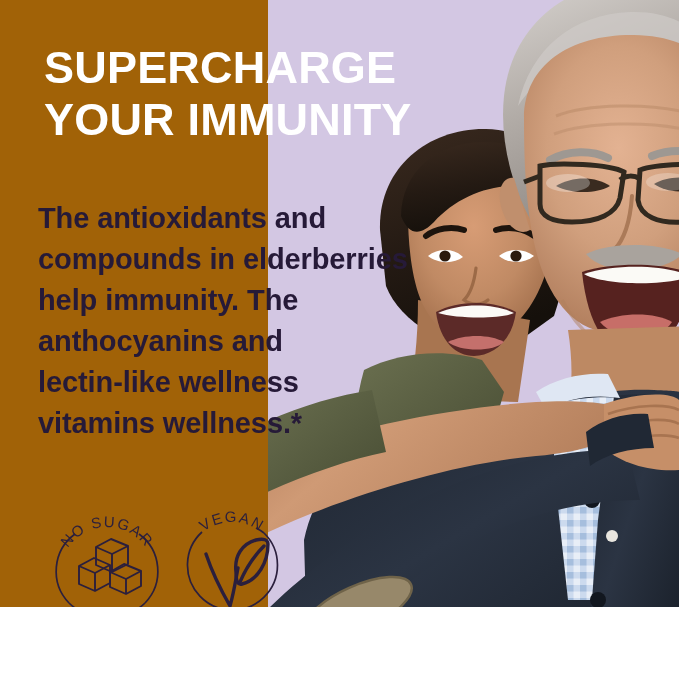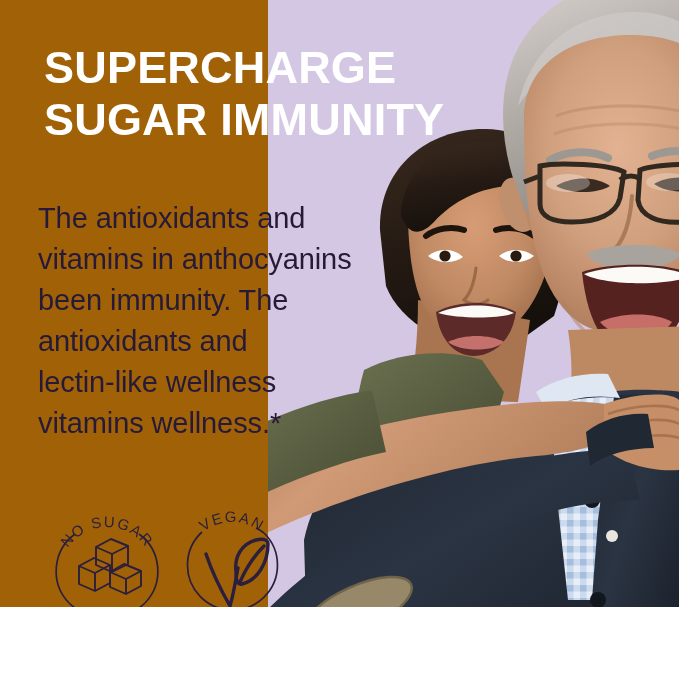--- a/index.html
+++ b/index.html
@@ -51,21 +51,21 @@
     position: absolute;
     left: 38px;
     top: 198px;
     width: 300px;
     color: #261a38;
     font-size: 29px;
     line-height: 41px;
     letter-spacing: -0.1px;
     z-index: 5;
   }
-  .body-line { display: block; white-space: nowrap; }
+  .body-line { display: block; white-space: nowrap; font-weight: bold; }
 
   
   .badges {
     position: absolute;
     left: 38px;
     top: 502px;
     width: 260px;
     height: 145px;
     z-index: 6;
   }
@@ -237,28 +237,28 @@
         <path d="M344 428 C372 418 402 418 411 424" stroke="#a87450" stroke-width="2.6" fill="none"></path>
         <path d="M350 442 C376 434 402 434 411 438" stroke="#a87450" stroke-width="2.6" fill="none"></path>
 
         <path d="M318 432 C336 418 360 412 380 414 L386 448 C362 448 338 454 322 466 Z" fill="#202834"></path>
       </g>
     </svg>
   </div>
 
   <div class="headline">
     <span class="headline-line">SUPERCHARGE</span>
-    <span class="headline-line">SUGAR IMMUNITY</span>
+    <span class="headline-line">YOUR IMMUNITY</span>
   </div>
 
   <div class="bodycopy">
     <span class="body-line">The antioxidants and</span>
-    <span class="body-line">vitamins in anthocyanins</span>
-    <span class="body-line">been immunity. The</span>
-    <span class="body-line">antioxidants and</span>
+    <span class="body-line">compounds in elderberries</span>
+    <span class="body-line">help immunity. The</span>
+    <span class="body-line">anthocyanins and</span>
     <span class="body-line">lectin-like wellness</span>
     <span class="body-line">vitamins wellness.*</span>
   </div>
 
   <div class="badges">
 
     <div class="badge badge-nosugar">
       <svg width="118" height="132" viewBox="0 0 118 132" xmlns="http://www.w3.org/2000/svg">
         <defs>
           <path id="arcTopNS" d="M 12 72 A 47 47 0 0 1 106 72"></path>

